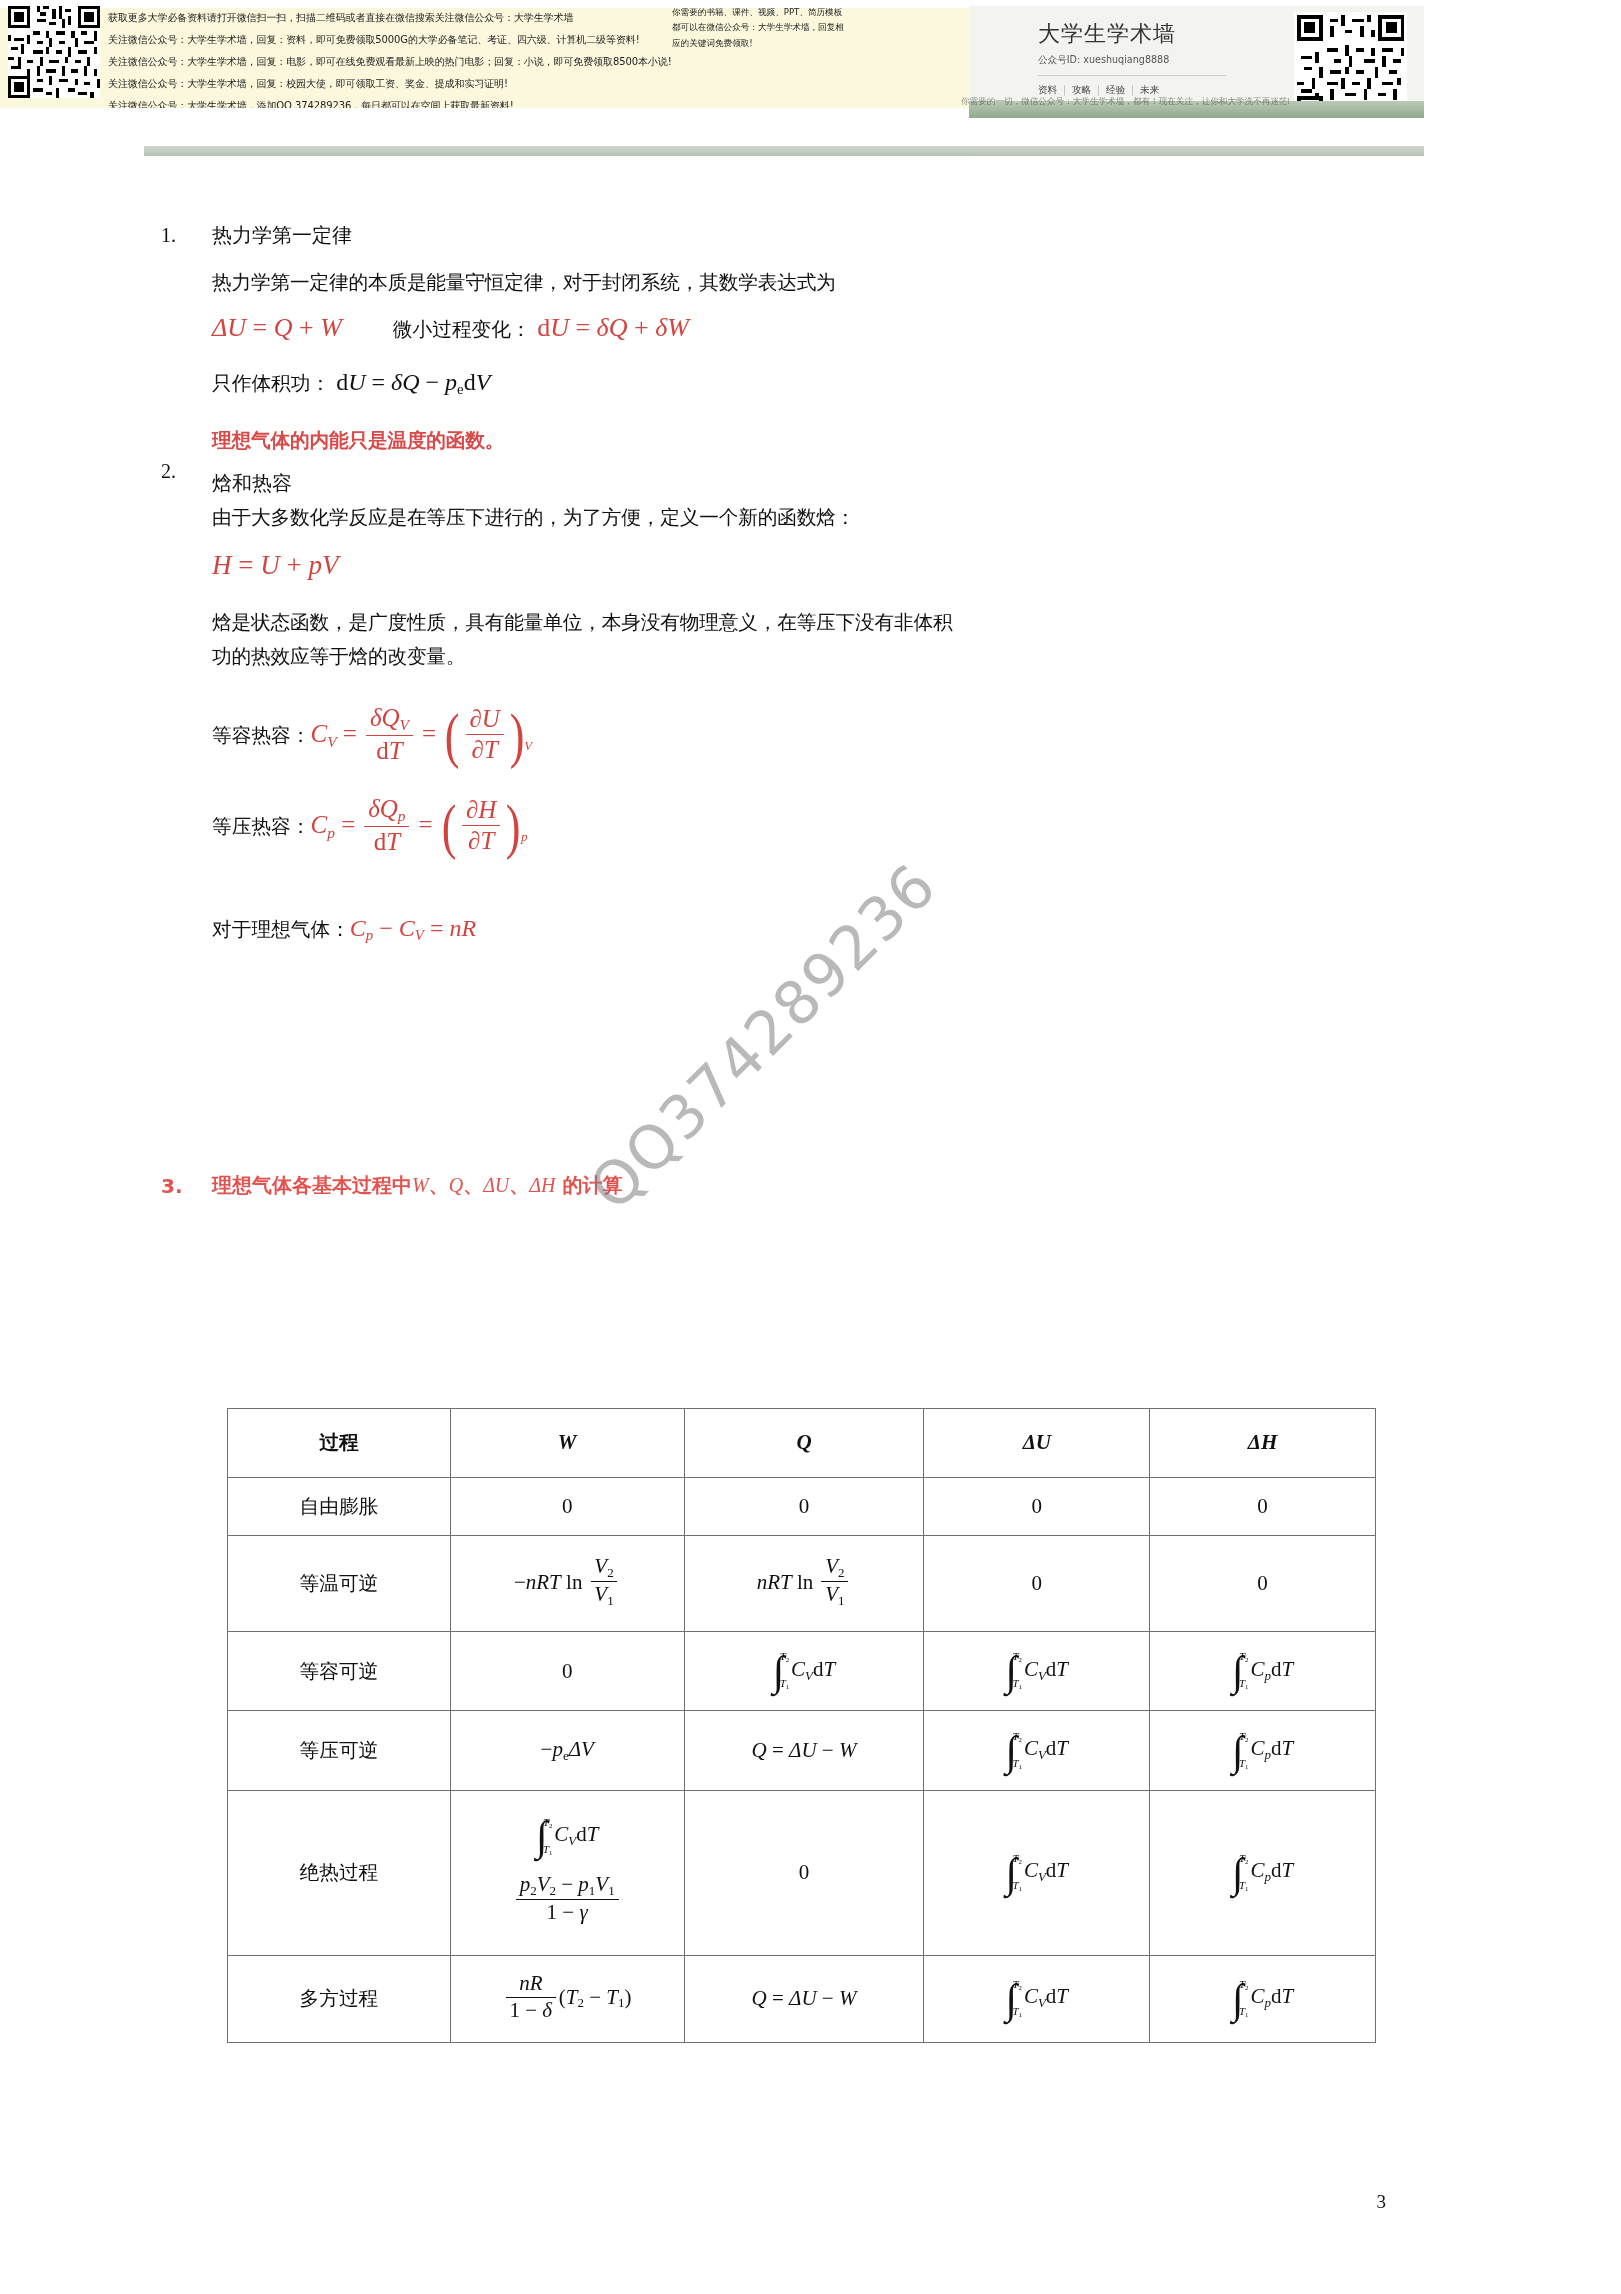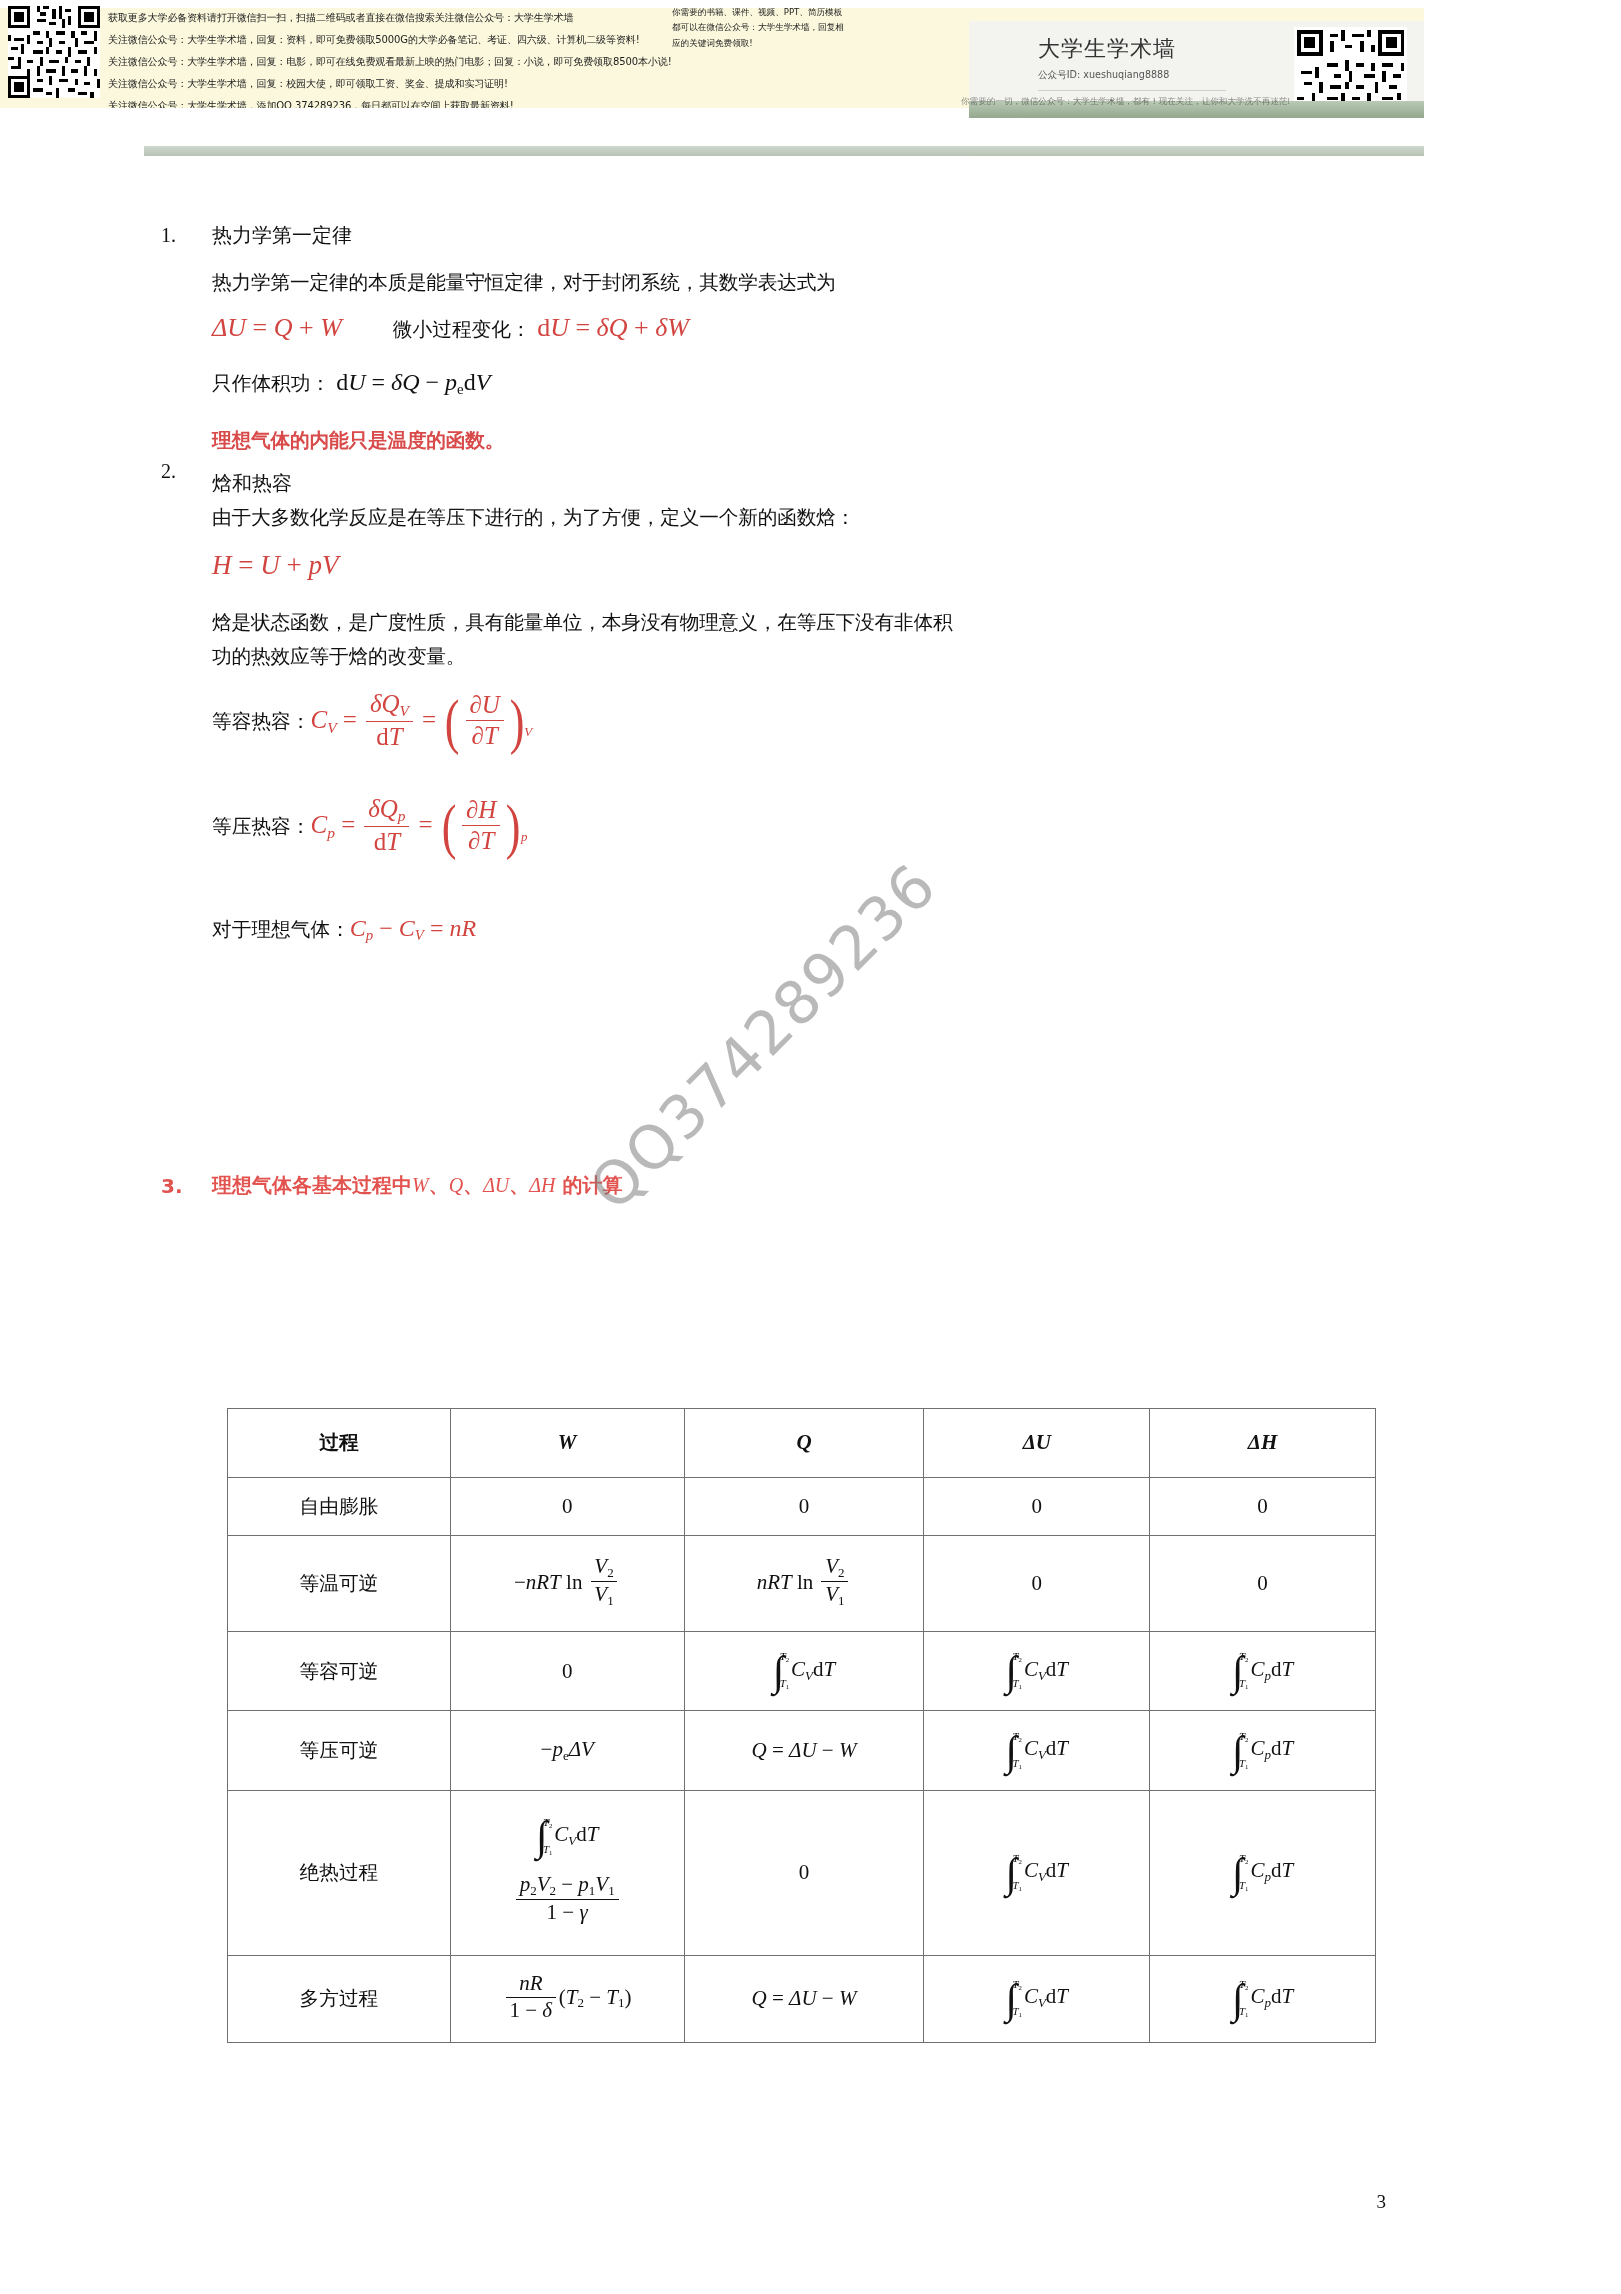--- a/index.html
+++ b/index.html
@@ -60,21 +60,21 @@
   }
   .ad-mid-line {
     font-family: "DejaVu Sans", "Liberation Sans", sans-serif;
     font-size: 8.6px;
     color: #222;
     line-height: 15.4px;
     white-space: nowrap;
   }
   .ad-card {
     position: absolute;
-    left: 969px; top: 21px;
+    left: 969px; top: 6px;
     width: 646px; height: 96px;
     background: #f3f3ef;
     overflow: hidden;
   }
   .ad-card-title {
     position: absolute;
     left: 69px; top: 13.4px;
     font-family: "DejaVu Sans", "Liberation Sans", sans-serif;
     font-size: 22px;
     color: #333;
@@ -549,21 +549,21 @@
   <div class="num-item" style="left:212px; top:314px;text-align:right;">焓和热容</div>
   <div class="body-text" style="left:212px; top:344px;">由于大多数化学反应是在等压下进行的，为了方便，定义一个新的函数焓：</div>
 
   <div class="mathline" style="left:212px; top:394px; font-size:27px;">
     <span class="redm">H</span><span class="red mr">&nbsp;=&nbsp;</span><span class="redm">U</span><span class="red mr">&nbsp;+&nbsp;</span><span class="redm">p</span><span class="redm">V</span>
   </div>
 
   <div class="body-text" style="left:212px; top:449px;">焓是状态函数，是广度性质，具有能量单位，本身没有物理意义，在等压下没有非体积</div>
   <div class="body-text" style="left:212px; top:483px;">功的热效应等于焓的改变量。</div>
 
-  <div class="mathline" style="left:212px; top:531px; font-size:25px;">
+  <div class="mathline" style="left:212px; top:545px; font-size:25px;">
     <span style="font-family:'DejaVu Sans', sans-serif; font-size:19.7px; color:#111;">等容热容：</span><span class="redm">C</span><sub class="s red">V</sub><span class="red mr">&nbsp;=&nbsp;</span><span class="frac red"><span class="top"><span class="m">δ</span><span class="m">Q</span><sub class="s">V</sub></span><span class="bar"></span><span class="bot"><span class="mr">d</span><span class="m">T</span></span></span><span class="red mr">&nbsp;=&nbsp;</span><span class="paren red"><span class="pl">(</span><span class="frac"><span class="top"><span class="m">∂</span><span class="m">U</span></span><span class="bar"></span><span class="bot"><span class="m">∂</span><span class="m">T</span></span></span><span class="pr">)</span><span class="paren-sub">V</span></span>
   </div>
 
   <div class="mathline" style="left:212px; top:636px; font-size:25px;">
     <span style="font-family:'DejaVu Sans', sans-serif; font-size:19.7px; color:#111;">等压热容：</span><span class="redm">C</span><sub class="s red">p</sub><span class="red mr">&nbsp;=&nbsp;</span><span class="frac red"><span class="top"><span class="m">δ</span><span class="m">Q</span><sub class="s">p</sub></span><span class="bar"></span><span class="bot"><span class="mr">d</span><span class="m">T</span></span></span><span class="red mr">&nbsp;=&nbsp;</span><span class="paren red"><span class="pl">(</span><span class="frac"><span class="top"><span class="m">∂</span><span class="m">H</span></span><span class="bar"></span><span class="bot"><span class="m">∂</span><span class="m">T</span></span></span><span class="pr">)</span><span class="paren-sub">p</span></span>
   </div>
 
   <div class="mathline" style="left:212px; top:759px; font-size:24px;">
     <span style="font-family:'DejaVu Sans', sans-serif; font-size:19.7px; color:#111;">对于理想气体：</span><span class="redm">C</span><sub class="s red">p</sub><span class="red mr">&nbsp;−&nbsp;</span><span class="redm">C</span><sub class="s red">V</sub><span class="red mr">&nbsp;=&nbsp;</span><span class="redm">n</span><span class="redm">R</span>
   </div>

